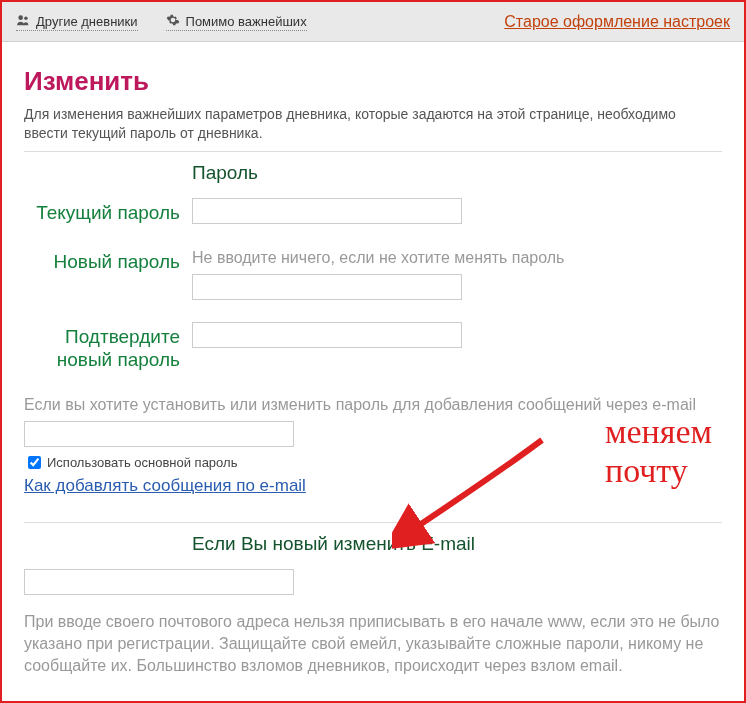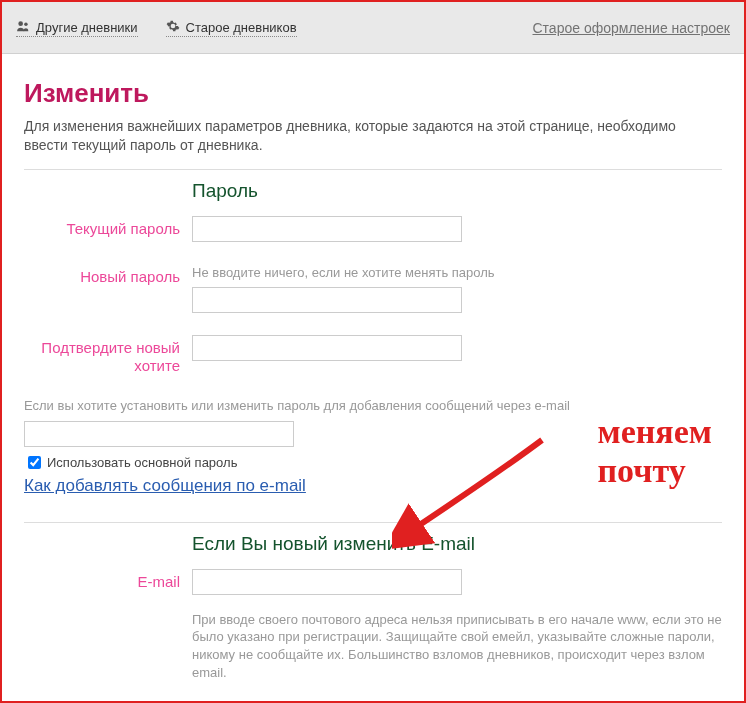--- a/index.html
+++ b/index.html
@@ -12,98 +12,98 @@
     overflow: hidden;
   }
   .frame {
     border: 2px solid #e02020;
     width: 746px;
     height: 703px;
     position: relative;
     background: #fff;
   }
   .topbar {
-    height: 52px;
+    height: 40px;
     background: #e9e9e9;
     border-bottom: 1px solid #d0d0d0;
     display: flex;
     align-items: center;
     padding: 0 14px;
     font-size: 13px;
   }
   .toplink {
     display: inline-flex;
     align-items: center;
     color: #333;
     text-decoration: none;
     border-bottom: 1px dotted #888;
     margin-right: 28px;
   }
   .toplink .icn { margin-right: 6px; color:#555; }
   .spacer { flex: 1; }
   .rightlink {
-    color: #737373;
+    color: #c2410c;
     text-decoration: underline;
-    font-size: 14px;
+    font-size: 16px;
   }
   .content {
     padding: 18px 22px 0 22px;
     color: #333;
   }
   h1 {
     margin: 6px 0 8px 0;
     font-size: 26px;
     font-weight: bold;
     color: #be185d;
     font-family: "Trebuchet MS", sans-serif;
   }
   .intro {
     font-size: 14px;
     color: #555;
     line-height: 1.35;
-    margin-bottom: 14px;
+    margin-bottom: 8px;
   }
   hr.sep {
     border: none;
     border-top: 1px solid #ddd;
     margin: 6px 0 10px 0;
   }
   .section-title {
     font-size: 19px;
     color: #14532d;
     margin: 4px 0 14px 168px;
     font-family: "Trebuchet MS", sans-serif;
   }
   .row {
     display: flex;
     margin-bottom: 22px;
   }
   .row-tight { margin-bottom: 10px; }
   .lbl {
     width: 168px;
     text-align: right;
-    font-size: 15px;
-    color: #ec4899;
+    font-size: 19px;
+    color: #15803d;
     padding-right: 12px;
     padding-top: 4px;
     line-height: 1.2;
   }
   .ctrl {
     flex: 1;
   }
   input[type="text"], input[type="password"] {
     width: 270px;
     height: 26px;
     border: 1px solid #ccc;
     padding: 2px 6px;
     font-size: 13px;
     background: #fff;
   }
   .hint {
-    font-size: 13px;
+    font-size: 16px;
     color: #999;
     line-height: 1.35;
   }
   .hint-below { margin-top: 16px; }
   .chkline {
     margin-top: 6px;
     font-size: 13px;
     color: #444;
     display: flex;
     align-items: center;
@@ -118,21 +118,21 @@
   }
   .annot {
     position: absolute;
     right: 32px;
     top: 410px;
     font-family: "Comic Sans MS", cursive;
     color: #e02020;
     font-size: 34px;
     line-height: 1.15;
     text-align: left;
-    font-weight: bold;
+    font-weight: normal;
     pointer-events: none;
   }
   .arrow {
     position: absolute;
     left: 390px;
     top: 428px;
     width: 160px;
     height: 120px;
     pointer-events: none;
   }
@@ -153,21 +153,21 @@
           </svg>
       </span>
       <span>Другие дневники</span>
     </a>
     <a href="#" class="toplink">
       <span class="icn">
         <svg width="14" height="14" viewBox="0 0 24 24" fill="#555">
             <path d="M12 8a4 4 0 100 8 4 4 0 000-8zm9 4a7 7 0 01-.1 1.2l2 1.6-2 3.4-2.4-.8a7 7 0 01-2 1.2l-.4 2.5h-4l-.4-2.5a7 7 0 01-2-1.2l-2.4.8-2-3.4 2-1.6A7 7 0 013 12c0-.4 0-.8.1-1.2l-2-1.6 2-3.4 2.4.8a7 7 0 012-1.2L7.9 3h4l.4 2.5a7 7 0 012 1.2l2.4-.8 2 3.4-2 1.6c.1.4.1.8.1 1.2z"></path>
           </svg>
       </span>
-      <span>Старое дневников</span>
+      <span>Помимо важнейших</span>
     </a>
     <div class="spacer"></div>
     <a href="#" class="rightlink">Старое оформление настроек</a>
   </div>
 
   <div class="content">
     <h1>Изменить</h1>
     <div class="intro">Для изменения важнейших параметров дневника, которые задаются на этой странице, необходимо ввести текущий пароль от дневника.</div>
     <hr class="sep">
 
@@ -182,21 +182,21 @@
 
     <div class="row">
       <div class="lbl">Новый пароль</div>
       <div class="ctrl">
         <div class="hint">Не вводите ничего, если не хотите менять пароль</div>
         <input type="password" style="margin-top: 6px;">
       </div>
     </div>
 
     <div class="row">
-      <div class="lbl">Подтвердите новый хотите</div>
+      <div class="lbl">Подтвердите новый пароль</div>
       <div class="ctrl">
         <input type="password" style="">
       </div>
     </div>
 
     <div class="row row-tight">
       <div class="ctrl">
         <div class="hint">Если вы хотите установить или изменить пароль для добавления сообщений через e-mail</div>
         <input type="password" style="margin-top: 6px;">
         <div class="chkline">
@@ -205,21 +205,20 @@
         </div>
         <a href="#" class="bluelink">Как добавлять сообщения по e-mail</a>
       </div>
     </div>
 
     <hr class="sep" style="margin-top:26px">
 
     <div class="section-title">Если Вы новый изменить E-mail</div>
 
     <div class="row" style="margin-top:4px">
-      <div class="lbl">E-mail</div>
       <div class="ctrl">
         <input type="text" style="">
         <div class="hint hint-below">При вводе своего почтового адреса нельзя приписывать в его начале www, если это не было указано при регистрации. Защищайте свой емейл, указывайте сложные пароли, никому не сообщайте их. Большинство взломов дневников, происходит через взлом email.</div>
       </div>
     </div>
 
   </div>
 
   <div class="annot" style="white-space:pre-line">меняем
 почту</div>

